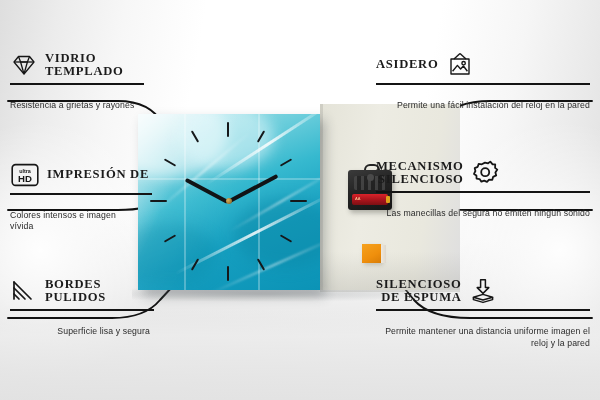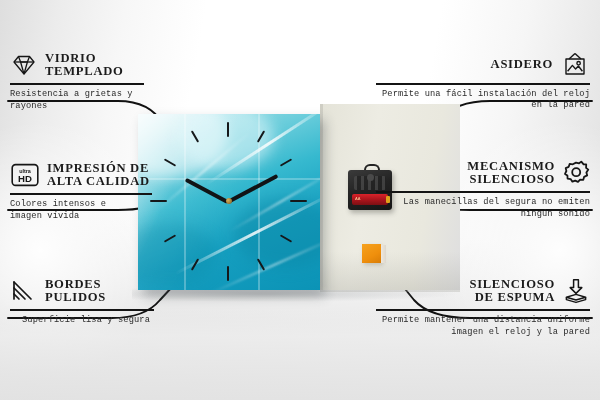--- a/index.html
+++ b/index.html
@@ -23,33 +23,33 @@
   .bg-floor{position:absolute;left:0;bottom:0;width:100%;height:92px;
     background:linear-gradient(180deg,rgba(236,236,236,.0) 0%,rgba(238,238,238,.75) 30%,rgba(228,228,228,.9) 100%);}
 
   
   #wires{position:absolute;inset:0;width:600px;height:400px;}
 
   
   .feat{position:absolute;width:214px;}
   .feat .head{display:flex;align-items:center;gap:7px;}
   .feat.left .head{justify-content:flex-start;}
-  .feat.right .head{justify-content:flex-end;}
+  .feat.right .head{justify-content:flex-start;}
   .titlewrap{display:flex;flex-direction:column;line-height:1.04;}
   .feat.left .titlewrap{align-items:flex-start;}
   .feat.right .titlewrap{align-items:flex-end;}
   .t1,.t2{
     font-family:"Liberation Serif", serif;
     font-weight:700;font-size:12.6px;letter-spacing:.72px;
     color:#1b1b1b;white-space:nowrap;
   }
   .rule{height:1.6px;background:#141414;margin-top:5px;}
   .cap{
-    font-family:Liberation Mono, monospace;
-    font-size:8.7px;line-height:1.36;color:#2a2a2a;margin-top:4px;letter-spacing:.12px;
+    font-family:Liberation Sans, sans-serif;
+    font-size:8.7px;line-height:1.36;color:#2a2a2a;margin-top:15px;letter-spacing:.12px;
   }
   .feat.right .cap{text-align:right;}
   .icon{flex:0 0 auto;display:block;}
 
   
   #product{position:absolute;left:130px;top:104px;width:235px;height:210px;}
 
   .wall{
     position:absolute;left:190px;top:0px;width:140px;height:186px;
     background:linear-gradient(100deg,#e4e3d8 0%,#edece3 35%,#e9e8de 72%,#dededf 100%);
@@ -216,21 +216,20 @@
 
   <div class="feat left" style="left:10px;top:162px;">
     <div class="head">
       <svg class="icon" width="30" height="26" viewBox="0 0 30 26">
         <rect x="2.2" y="2.6" width="25.6" height="20.8" rx="3.4" fill="none" stroke="#161616" stroke-width="1.6"></rect>
         <text x="15" y="11.4" text-anchor="middle" font-family="Liberation Sans, sans-serif" font-size="5.4" font-weight="700" fill="#161616">ultra</text>
         <text x="15" y="20.2" text-anchor="middle" font-family="Liberation Sans, sans-serif" font-size="9.6" font-weight="700" fill="#161616">HD</text>
       </svg>
       <div class="titlewrap">
         <span class="t1">IMPRESIÓN DE</span>
-        <span class="t2">ALTA CALIDAD</span>
       </div>
     </div>
     <div class="rule" style="width:142px;"></div>
     <div class="cap" style="width:130px;">Colores intensos e imagen vívida</div>
   </div>
 
   <div class="feat left" style="left:10px;top:278px;">
     <div class="head">
       <svg class="icon" width="28" height="24" viewBox="0 0 28 24">
         <g stroke="#161616" stroke-width="1.7" stroke-linecap="round">

